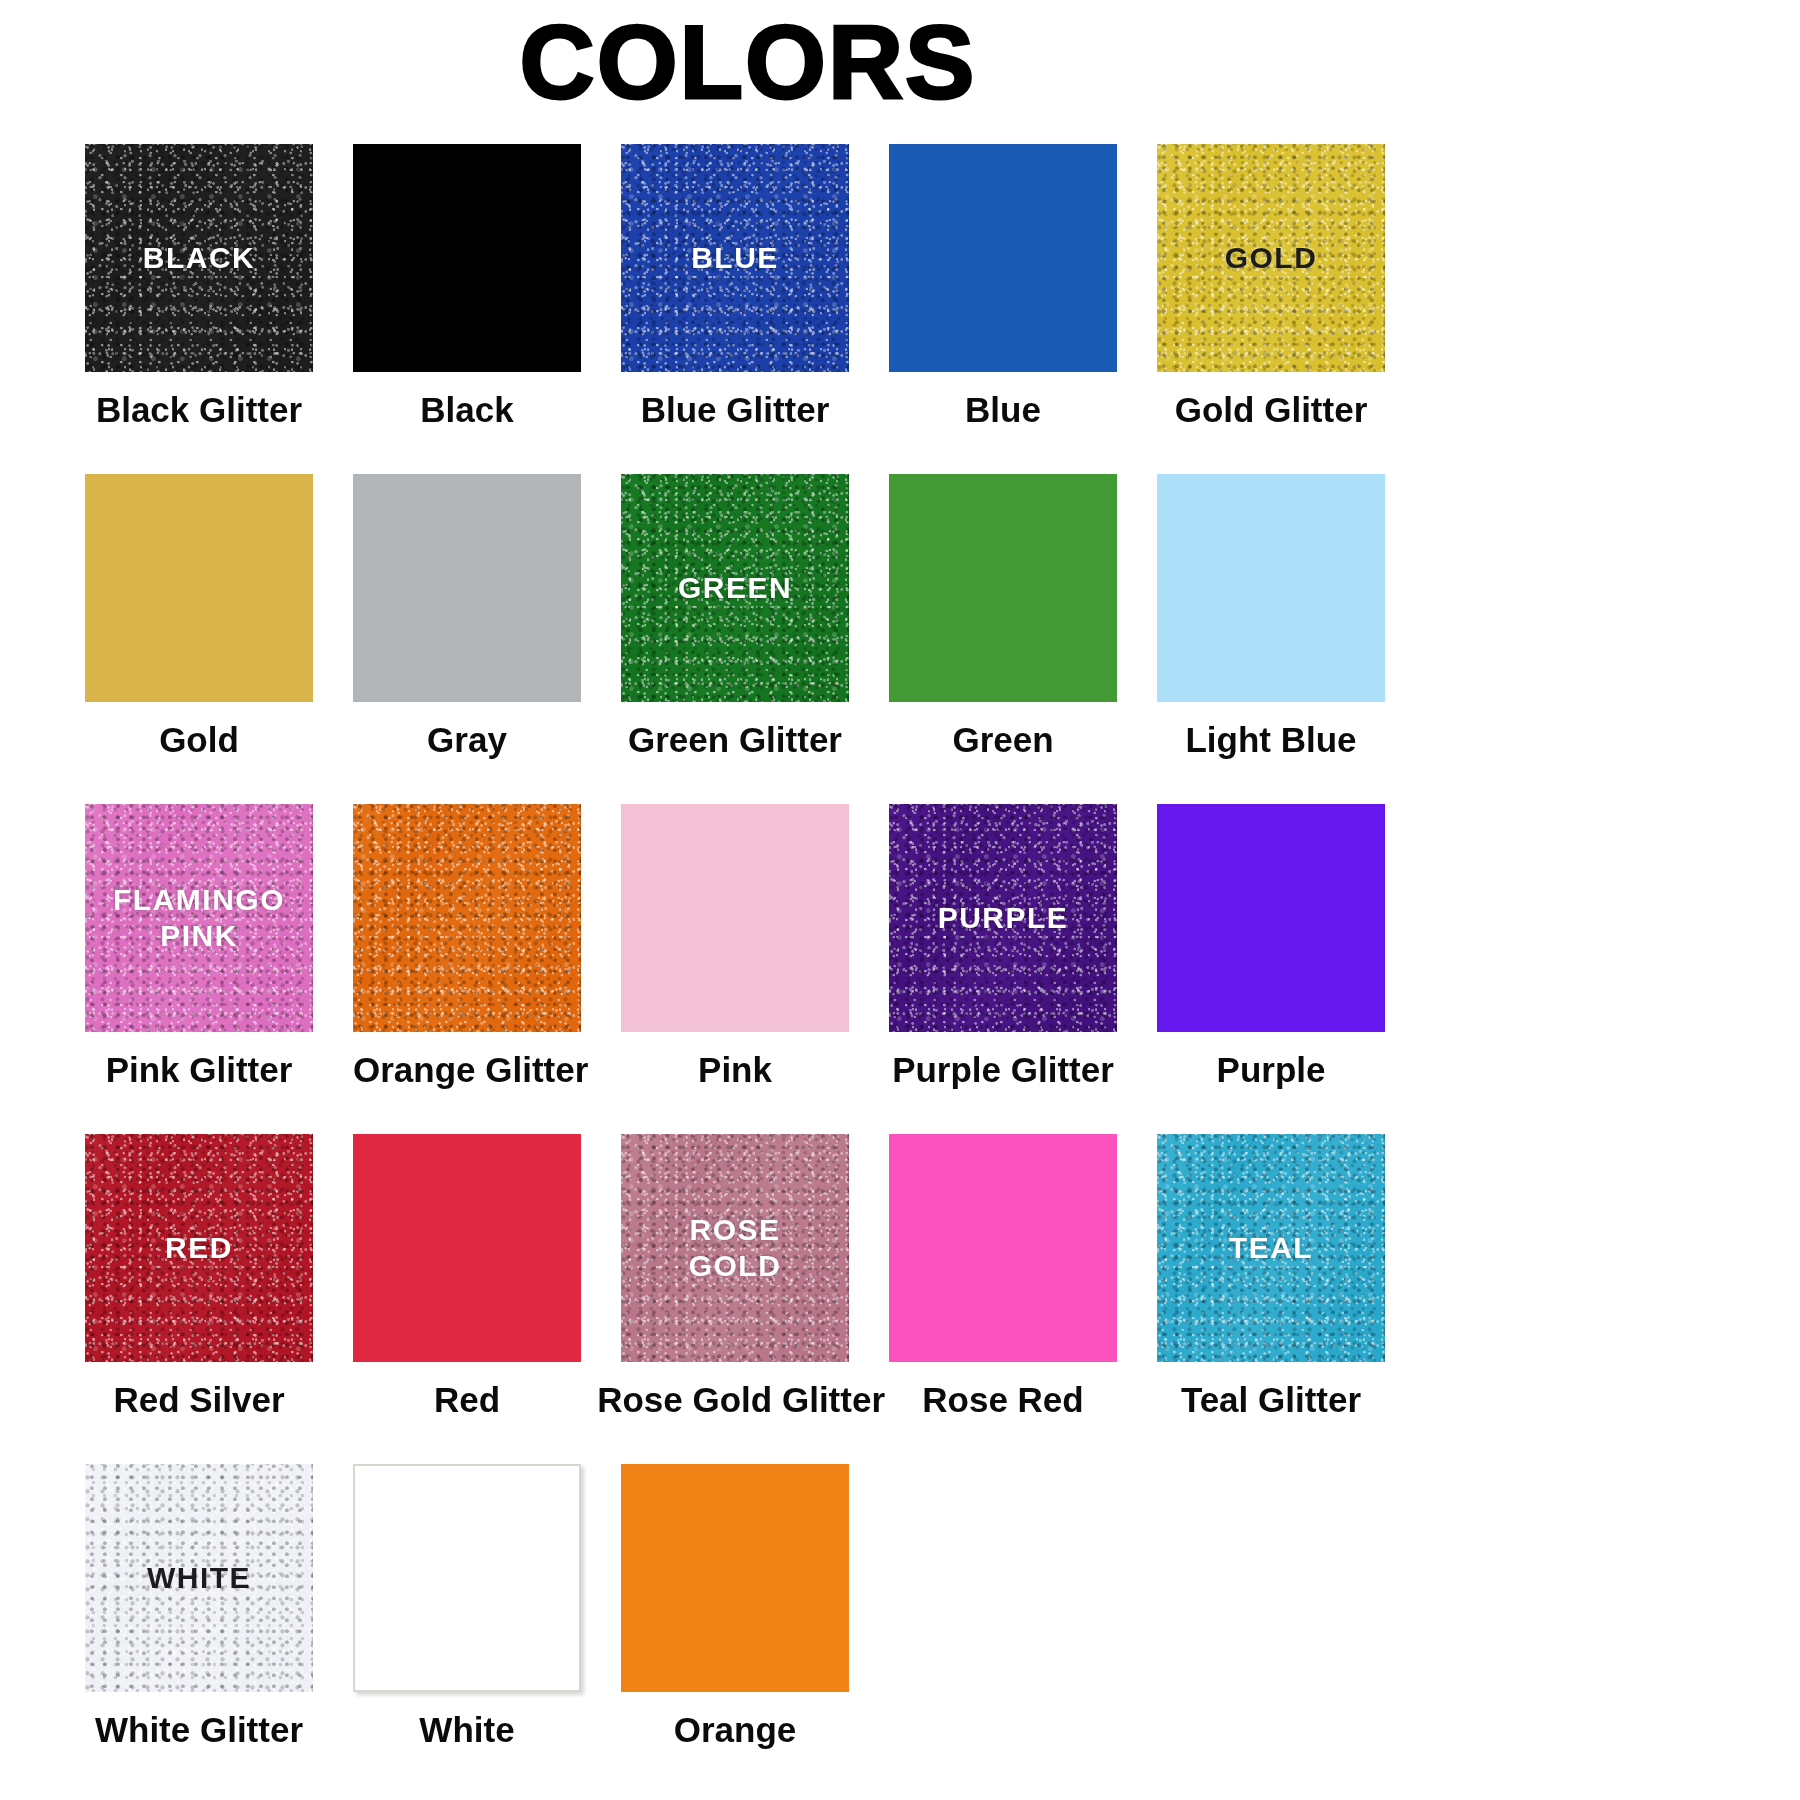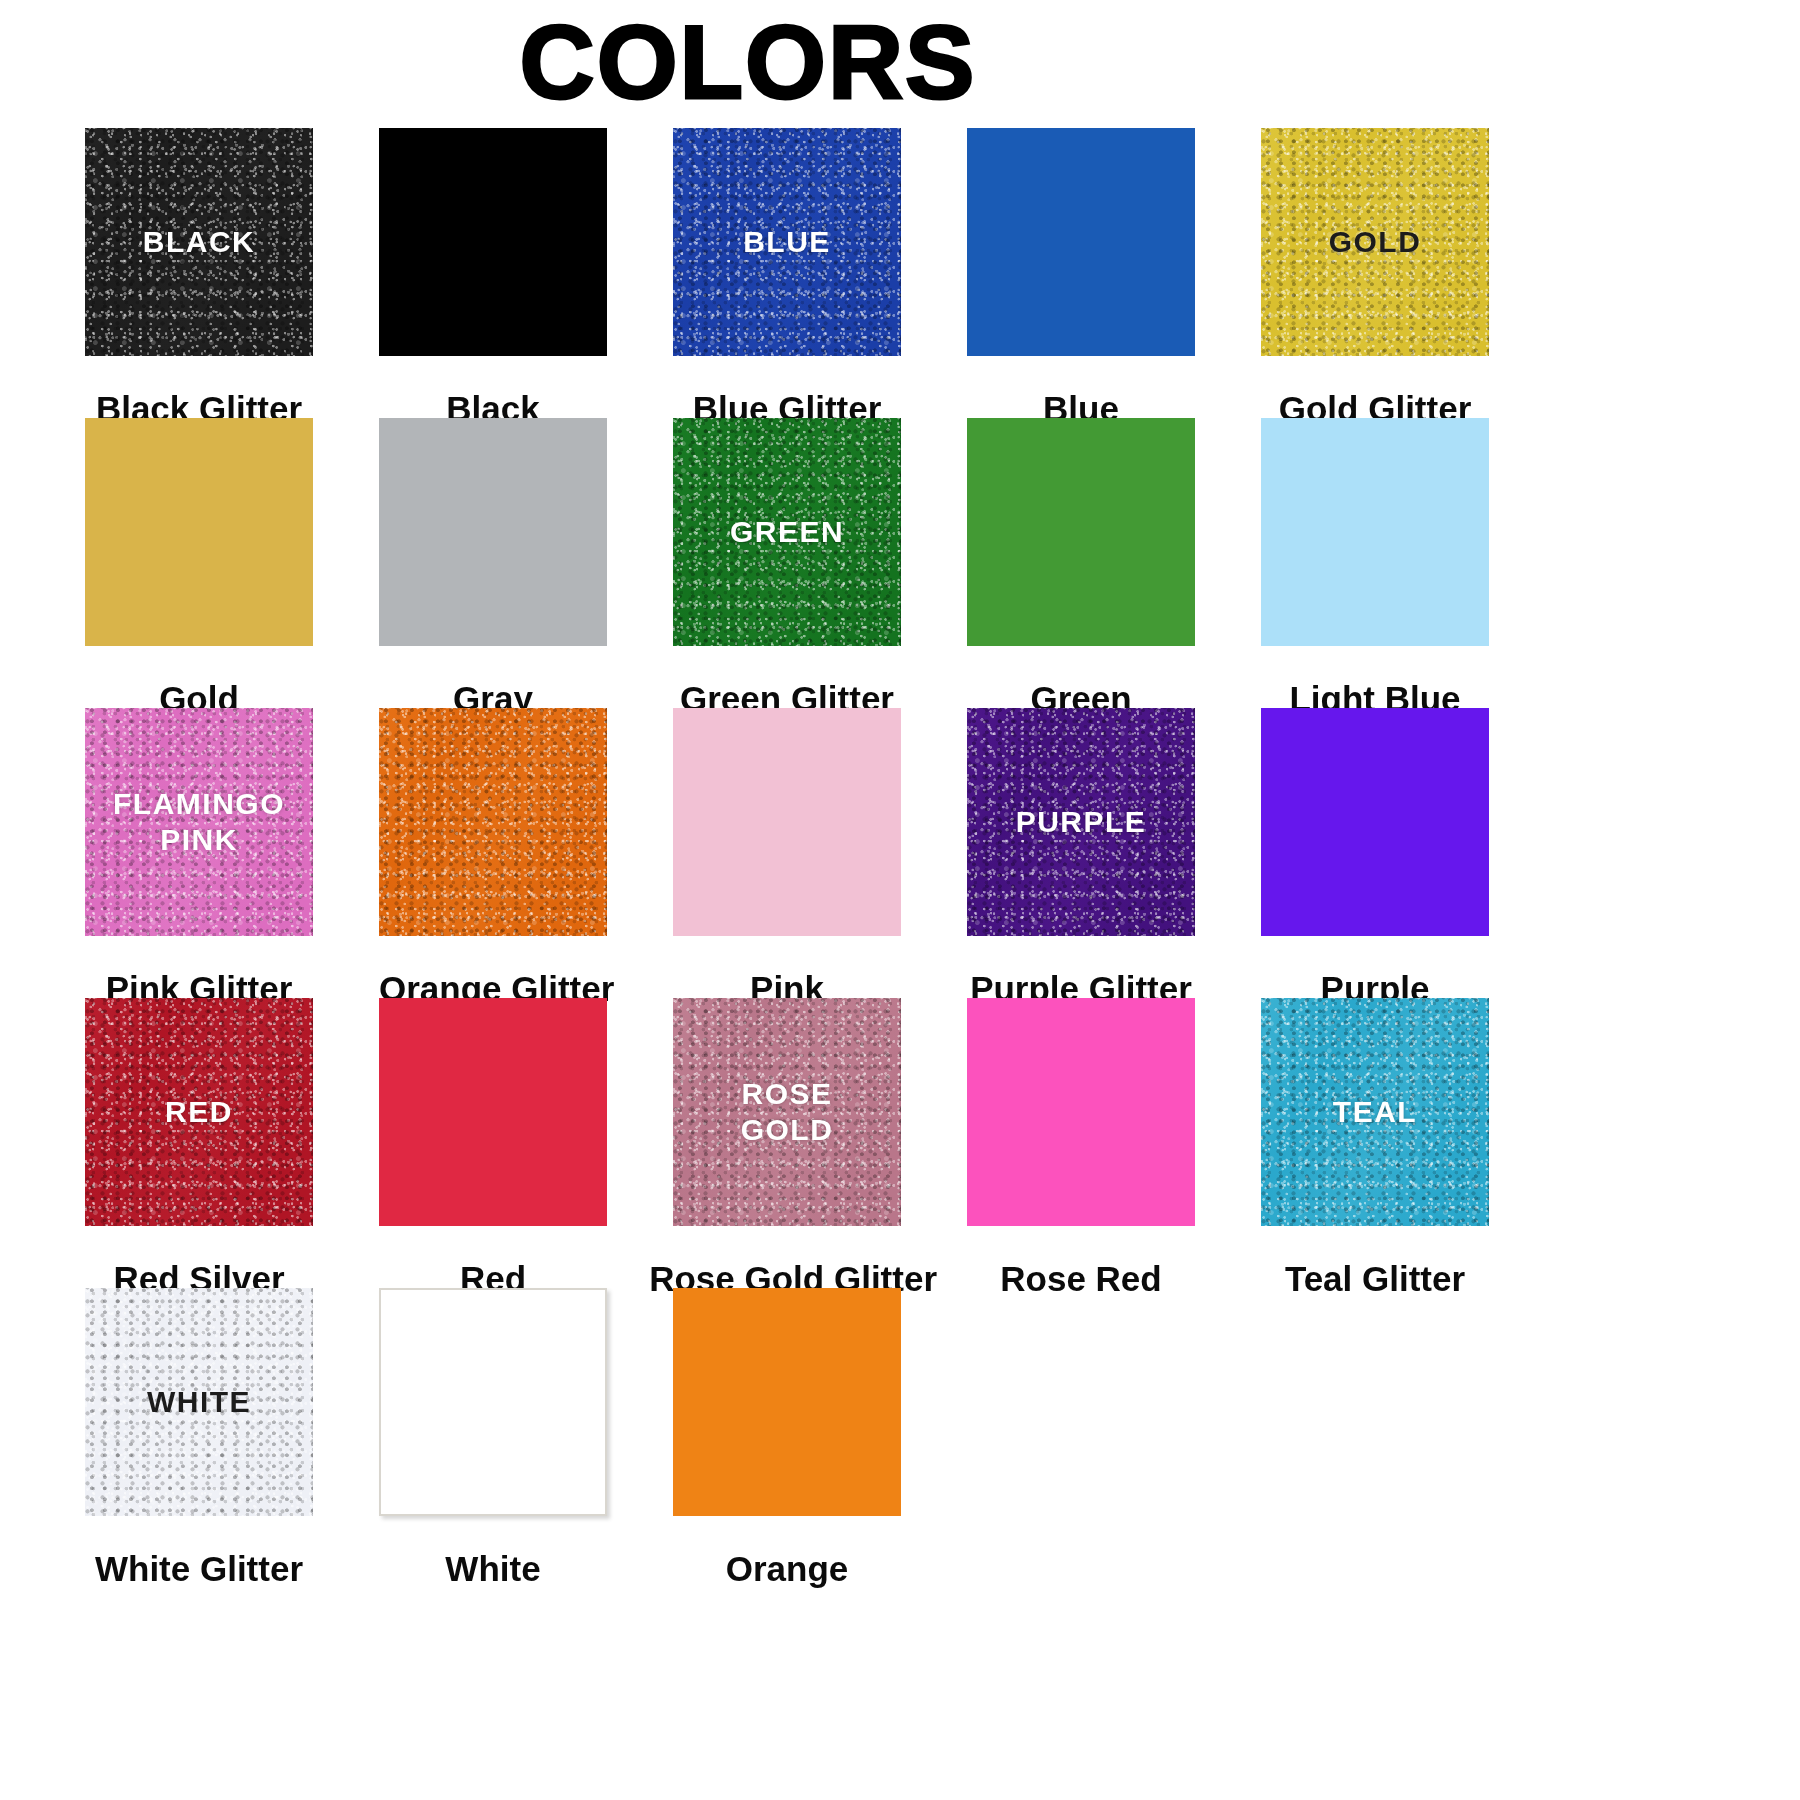--- a/index.html
+++ b/index.html
@@ -30,27 +30,28 @@
     font-size: 104px;
     line-height: 112px;
     letter-spacing: 2px;
     color: #000000;
     -webkit-text-stroke: 3px #000000;
   }
 
   
   .swatch-grid {
     position: absolute;
-    top: 128px;
+    top: 144px;
     left: 85px;
     width: 1640px;
     display: grid;
     grid-template-columns: repeat(5, 228px);
     grid-column-gap: 66px;
     grid-row-gap: 0px;
+    gap: 40px;
   }
 
   .swatch-cell {
     width: 228px;
     height: 290px;
     position: relative;
   }
 
   .swatch-box {
     position: relative;
@@ -120,21 +121,21 @@
   }
   .inner-label.dark {
     color: #1c1c1c;
     text-shadow: 0 0 3px rgba(255,255,255,.35);
   }
   .inner-label.light { color: #ffffff; }
 
   
   .swatch-caption {
     width: 228px;
-    margin-top: 32px;
+    margin-top: 17px;
     text-align: center;
     font-family: "Liberation Sans", sans-serif;
     font-weight: 700;
     font-size: 35px;
     line-height: 42px;
     color: #0b0b0b;
     white-space: nowrap;
   }
   .swatch-cell.wide .swatch-caption {
     width: 300px;

